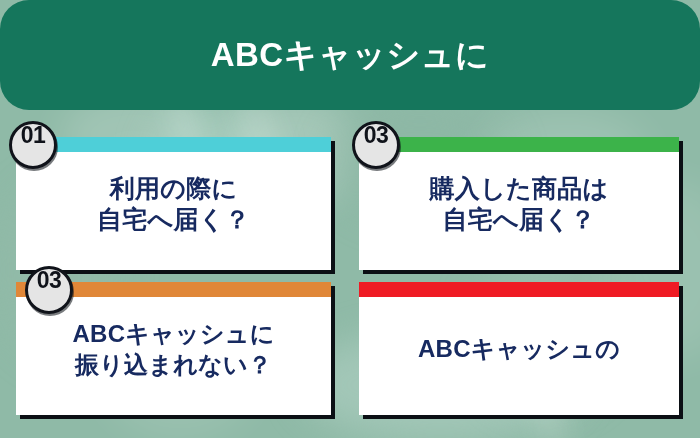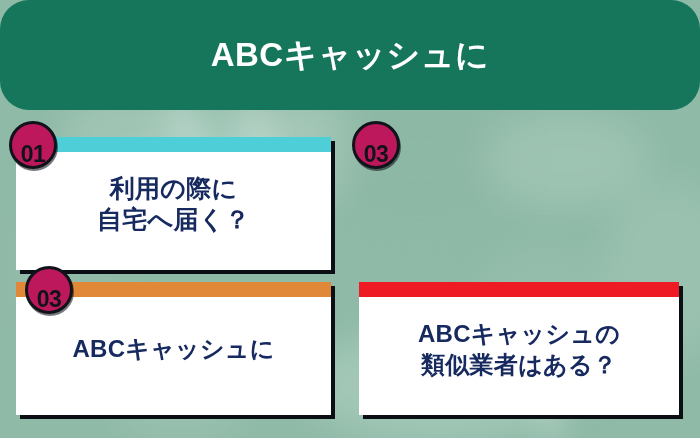--- a/index.html
+++ b/index.html
@@ -115,26 +115,26 @@
     text-align: center;
   }
   #card-3 .card-line, #card-4 .card-line { font-size: 24px; }
 
   
   .badge {
     position: absolute;
     width: 48px;
     height: 48px;
     border-radius: 50%;
-    background: #be185d;
+    background: #e5e5e5;
     border: 3px solid #10131a;
     box-sizing: border-box;
     z-index: 20;
     display: flex;
-    align-items: flex-end;
+    align-items: flex-start;
     justify-content: center;
     box-shadow: 1px 2px 0 0 rgba(10,14,20,0.55);
   }
   .badge-text {
     color: #10131a;
     font-size: 23px;
     font-weight: bold;
     line-height: 1;
     letter-spacing: -0.5px;
   }
@@ -169,33 +169,40 @@
   </div>
 
   <div class="card" id="card-1">
     <div class="card-bar" style="background: rgb(78, 207, 216);"></div>
     <div class="card-body">
       <div class="card-line">利用の際に</div>
       <div class="card-line">自宅へ届く？</div>
     </div>
   </div>
 
+  <div class="card" id="card-2">
+    <div class="card-bar" style="background: rgb(60, 179, 74);"></div>
+    <div class="card-body">
+      <div class="card-line">購入した商品は</div>
+      <div class="card-line">自宅へ届く？</div>
+    </div>
+  </div>
 
   <div class="card" id="card-3">
     <div class="card-bar" style="background: rgb(224, 135, 56);"></div>
     <div class="card-body">
       <div class="card-line">ABCキャッシュに</div>
+      <div class="card-line">振り込まれない？</div>
     </div>
   </div>
 
   <div class="card" id="card-4">
     <div class="card-bar" style="background: rgb(239, 27, 36);"></div>
     <div class="card-body">
       <div class="card-line">ABCキャッシュの</div>
-      <div class="card-line">類似業者はある？</div>
     </div>
   </div>
 
   <div class="badge" id="badge-1">
     <span class="badge-text">01</span>
   </div>
   <div class="badge" id="badge-2">
     <span class="badge-text">03</span>
   </div>
   <div class="badge" id="badge-3">

